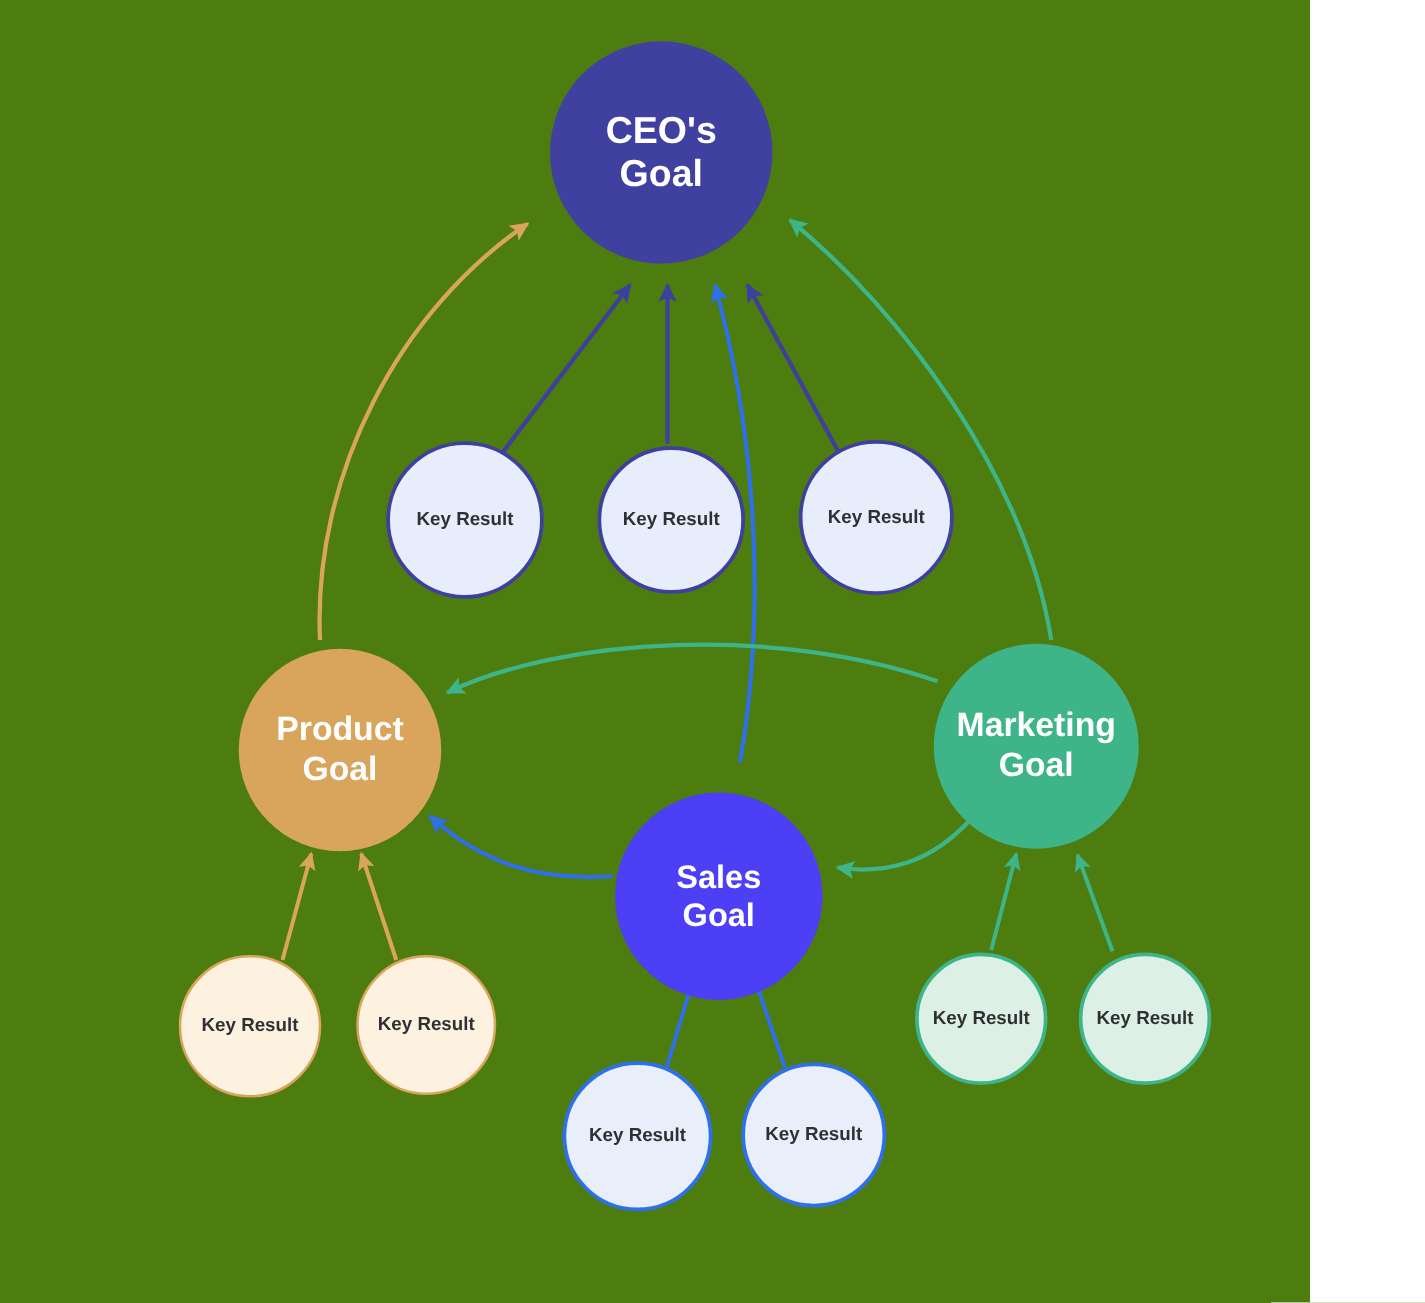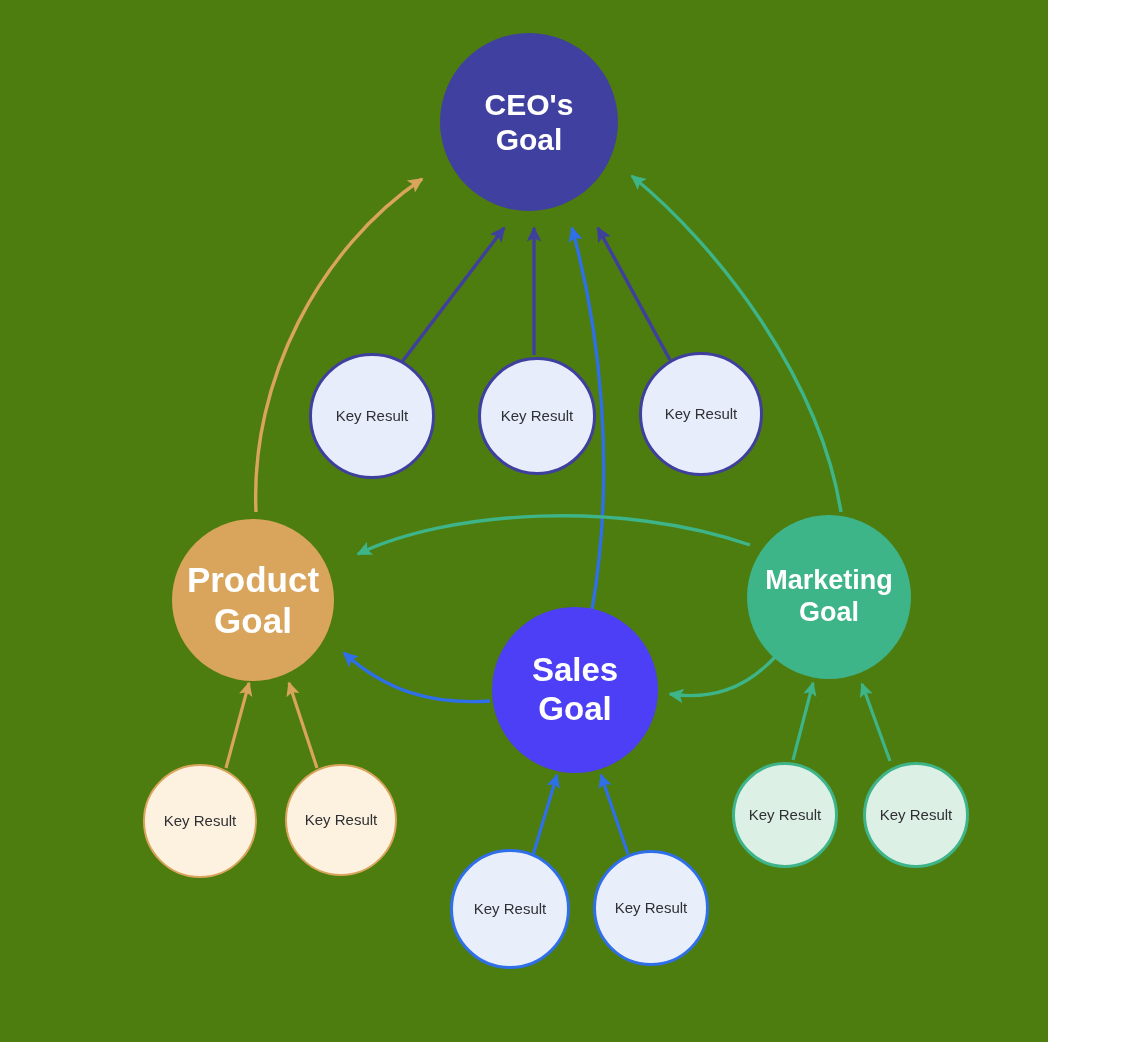--- a/index.html
+++ b/index.html
@@ -33,21 +33,21 @@
     text-align: center;
     box-sizing: border-box;
     line-height: 1.18;
   }
   .node-goal {
     color: #ffffff;
     font-weight: bold;
   }
   .node-kr {
     color: #2f3033;
-    font-weight: normal;
+    font-weight: bold;
     border-style: solid;
   }
   .node-label {
     display: block;
     white-space: pre-line;
     pointer-events: none;
   }
 </style>
 </head>
 <body>
@@ -84,25 +84,25 @@
       <path d="M 628 854 L 601 775" fill="none" stroke="#2f6fe8" stroke-width="3.2" stroke-linecap="butt" marker-end="url(#arrow-2f6fe8)"></path>
       <path d="M 793 760 L 813 683" fill="none" stroke="#3eb489" stroke-width="3.2" stroke-linecap="butt" marker-end="url(#arrow-3eb489)"></path>
       <path d="M 890 761 L 862 684" fill="none" stroke="#3eb489" stroke-width="3.2" stroke-linecap="butt" marker-end="url(#arrow-3eb489)"></path>
     </svg>
 
   <div id="node-layer">
       <div class="node node-goal" style="left: 440px; top: 33px; width: 178px; height: 178px; background: rgb(64, 64, 160); font-size: 30px;">
         <span class="node-label">CEO's
 Goal</span>
       </div>
-      <div class="node node-goal" style="left: 172px; top: 519px; width: 162px; height: 162px; background: rgb(217, 165, 92); font-size: 35px;">
+      <div class="node node-goal" style="left: 191px; top: 519px; width: 162px; height: 162px; background: rgb(217, 165, 92); font-size: 27px;">
         <span class="node-label">Product
 Goal</span>
       </div>
-      <div class="node node-goal" style="left: 492px; top: 607px; width: 166px; height: 166px; background: rgb(76, 63, 245); font-size: 33px;">
+      <div class="node node-goal" style="left: 492px; top: 634px; width: 166px; height: 166px; background: rgb(76, 63, 245); font-size: 26px;">
         <span class="node-label">Sales
 Goal</span>
       </div>
       <div class="node node-goal" style="left: 747px; top: 515px; width: 164px; height: 164px; background: rgb(62, 180, 137); font-size: 27px;">
         <span class="node-label">Marketing
 Goal</span>
       </div>
       <div class="node node-kr" style="left: 309px; top: 353px; width: 126px; height: 126px; background: rgb(232, 237, 251); border: 3px solid rgb(63, 63, 158); font-size: 15px;">
         <span class="node-label">Key Result</span>
       </div>

